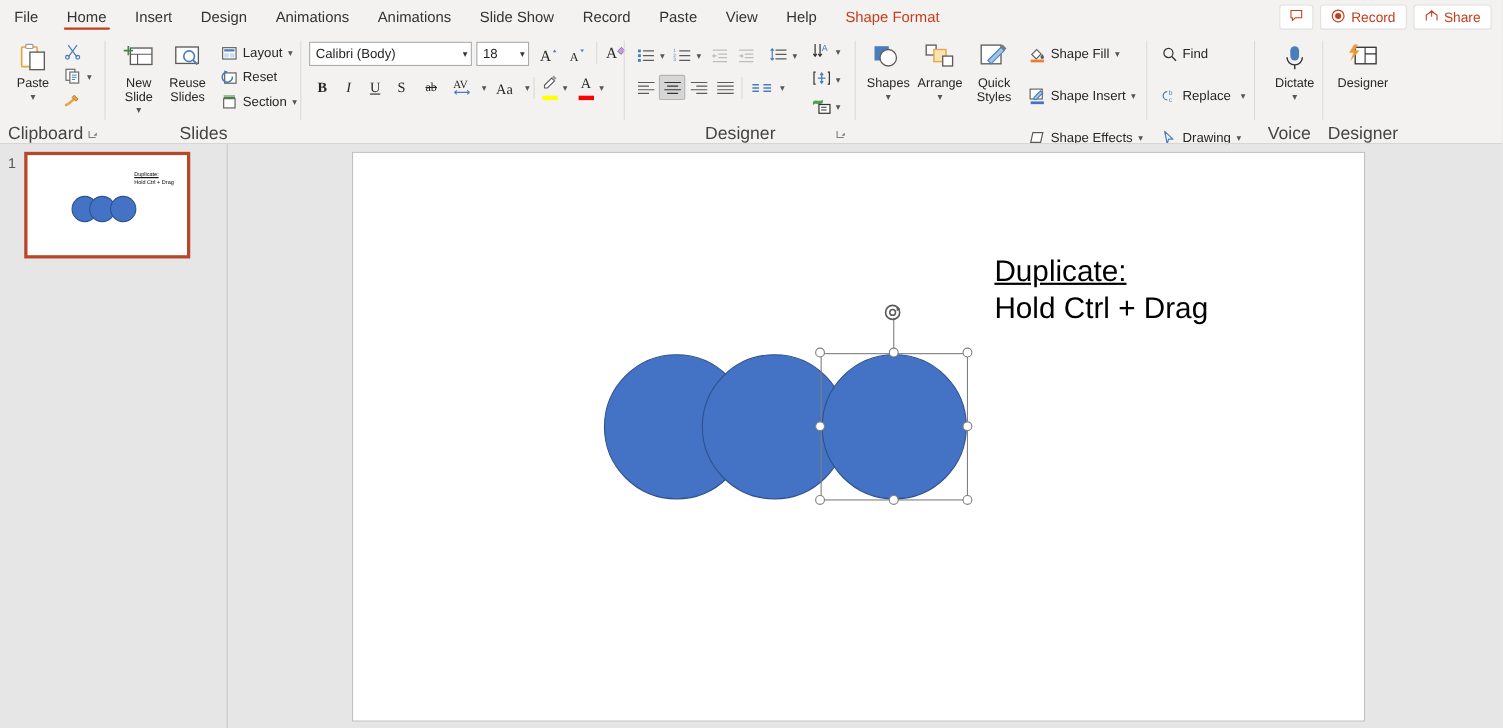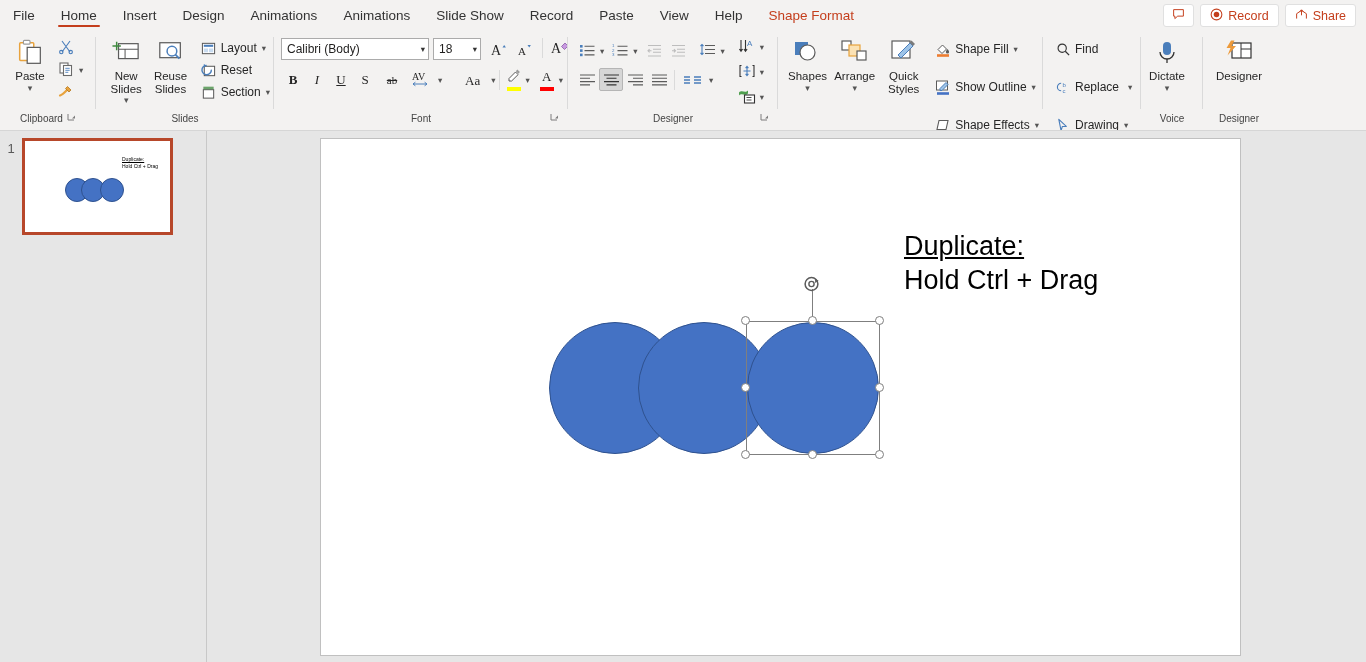--- a/index.html
+++ b/index.html
@@ -39,22 +39,22 @@
   .tr-btn.icononly { padding: 0 8px; }
 
   
   .ribbon {
     position: absolute; top: 31px; left: 0; width: 1366px; height: 100px;
     background: #f3f2f1; display: flex; align-items: stretch;
   }
   .rgroup { position: relative; display: flex; flex-direction: column; height: 100px; }
   .rgroup-body { flex: 1; display: flex; align-items: flex-start; padding-top: 4px; }
   .rgroup-label {
-    height: 18px; font-size: 10px; color: #444; text-align: center;
-    display: flex; justify-content: center; gap: 4px;
+    height: 18px; font-size: 16px; color: #444; text-align: center;
+    display: flex; align-items: center; justify-content: center; gap: 4px;
     position: relative;
   }
   .rgroup::after {
     content: ""; position: absolute; right: 0; top: 6px; bottom: 22px;
     width: 1px; background: #dadada;
   }
   .rgroup.nosep::after { display: none; }
   .dlg {
     width: 9px; height: 9px; position: relative; display: inline-block;
     opacity: .75;
@@ -303,21 +303,21 @@
     <div class="rgroup" style="width:178px">
       <div class="rgroup-body" style="padding-left:8px">
         <div class="bigbtn" style="width:48px">
           <span class="ico">
             <svg width="30" height="28" viewBox="0 0 32 30">
                 <rect x="8" y="5" width="21" height="16" fill="#fff" stroke="#5b5b5b" stroke-width="1.3"></rect>
                 <path d="M8 11h21M15 11v10" stroke="#5b5b5b" stroke-width="1.1"></path>
                 <path d="M6 3v9M1.5 7.5h9" stroke="#3f8a3f" stroke-width="1.6"></path>
               </svg>
           </span>
-          <span class="lbl" style="line-height:1.1">New Slides</span>
+          <span class="lbl" style="line-height:1.1">New Slide</span>
           <span class="caret-dn">▾</span>
         </div>
         <div class="bigbtn" style="width:48px">
           <span class="ico">
             <svg width="30" height="28" viewBox="0 0 32 30">
                 <rect x="4" y="4" width="22" height="16" fill="#fff" stroke="#5b5b5b" stroke-width="1.3"></rect>
                 <circle cx="17" cy="13" r="5.2" fill="none" stroke="#4a7ebb" stroke-width="1.6"></circle>
                 <path d="M20.8 16.8L25 21" stroke="#4a7ebb" stroke-width="1.9"></path>
               </svg>
           </span>
@@ -411,21 +411,21 @@
           <span class="iconbtn wide" style="text-decoration:line-through;font-size:11px;font-family:'Liberation Serif',serif">
               <span>ab</span>
             </span>
           <span class="iconbtn wide">
             <svg width="22" height="18" viewBox="0 0 22 18">
                 <text x="1" y="9" font-family="Liberation Serif, serif" font-size="10" fill="#262626">AV</text>
                 <path d="M2 13h14M2 13l2.4-1.8M2 13l2.4 1.8M16 13l-2.4-1.8M16 13l-2.4 1.8" stroke="#4a7ebb" stroke-width="1" fill="none"></path>
               </svg>
           </span>
           <span class="chev">▾</span>
-          <span class="iconbtn wide" style="margin-left:18px">
+          <span class="iconbtn wide" style="margin-left:4px">
             <svg width="22" height="18" viewBox="0 0 22 18">
                 <text x="1" y="14" font-family="Liberation Serif, serif" font-size="13" fill="#262626">Aa</text>
               </svg>
           </span>
           <span class="chev">▾</span>
           <span class="vsep"></span>
           <span class="colorbtn">
             <span>
               <svg width="16" height="13" viewBox="0 0 16 13">
                   <path d="M3 9.5L9.5 3l2.6 2.6L5.6 12H3z" fill="#fff" stroke="#5b5b5b" stroke-width="1"></path>
@@ -438,29 +438,20 @@
           <span class="colorbtn" style="margin-left:6px">
             <span>
               <svg width="16" height="13" viewBox="0 0 16 13">
                   <text x="3" y="12" font-family="Liberation Serif, serif" font-size="13" fill="#262626">A</text>
                 </svg>
             </span>
             <span class="colorbar" style="background:#ff0000"></span>
           </span>
           <span class="chev">▾</span>
         </div>
-      </div>
-      <div class="rgroup-label">
-        <span>Font</span>
-        <span class="dlg" style="position:absolute;right:9px">
-          <svg width="9" height="9" viewBox="0 0 9 9">
-              <path d="M1 1v6h6" fill="none" stroke="#555" stroke-width="1"></path>
-              <path d="M8 2.5L5 5.5h3z" fill="#555"></path>
-            </svg>
-        </span>
       </div>
     </div>
 
     <div class="rgroup" style="width:210px">
       <div class="rgroup-body" style="flex-direction:column;padding-left:7px;padding-top:7px">
         <div class="pgrow">
           <span class="iconbtn">
             <svg width="17" height="15" viewBox="0 0 17 15">
                 <rect x="1" y="2" width="2.6" height="2.6" fill="#4a7ebb"></rect>
                 <rect x="1" y="6.3" width="2.6" height="2.6" fill="#4a7ebb"></rect>
@@ -616,21 +607,21 @@
             <span class="chev">▾</span>
           </div>
           <div class="smbtn">
             <span class="ico">
               <svg width="16" height="16" viewBox="0 0 16 16">
                   <rect x="1.5" y="2" width="11" height="9" fill="#fff" stroke="#5b5b5b" stroke-width="1"></rect>
                   <path d="M5 9.5l6-6 2 2-6 6H5z" fill="#9ec4e8" stroke="#4a7ebb" stroke-width="1"></path>
                   <rect x="2" y="13.2" width="12" height="2.6" fill="#4472c4"></rect>
                 </svg>
             </span>
-            <span>Show Outline</span>
+            <span>Shape Insert</span>
             <span class="chev">▾</span>
           </div>
           <div class="smbtn">
             <span class="ico">
               <svg width="16" height="16" viewBox="0 0 16 16">
                   <path d="M4 3.5h9l-2 9H2z" fill="#fff" stroke="#5b5b5b" stroke-width="1.1"></path>
                 </svg>
             </span>
             <span>Shape Effects</span>
             <span class="chev">▾</span>
@@ -681,21 +672,21 @@
             <span class="chev">▾</span>
           </div>
         </div>
       </div>
       <div class="rgroup-label">
         <span>Replace</span>
       </div>
     </div>
 
     <div class="rgroup" style="width:62px">
-      <div class="rgroup-body" style="justify-content:flex-start">
+      <div class="rgroup-body" style="justify-content:flex-end">
         <div class="bigbtn" style="width:52px">
           <span class="ico">
             <svg width="28" height="28" viewBox="0 0 28 28">
                 <rect x="10" y="3" width="8" height="13" rx="4" fill="#4a7ebb"></rect>
                 <path d="M7 13a7 7 0 0 0 14 0" fill="none" stroke="#333" stroke-width="1.3"></path>
                 <path d="M14 20v4" stroke="#333" stroke-width="1.3"></path>
               </svg>
           </span>
           <span class="lbl">Dictate</span>
           <span class="caret-dn">▾</span>

